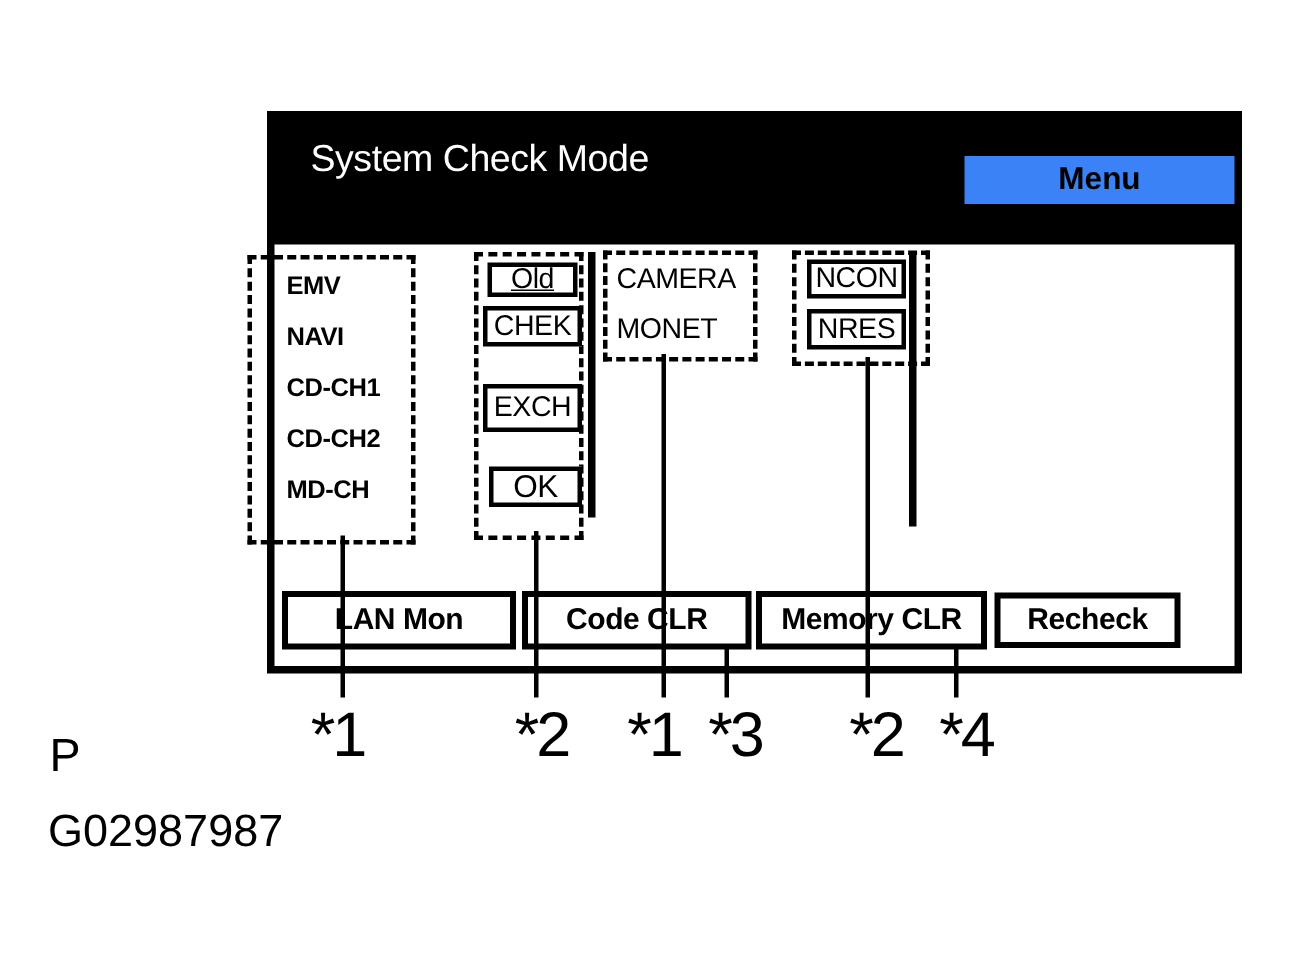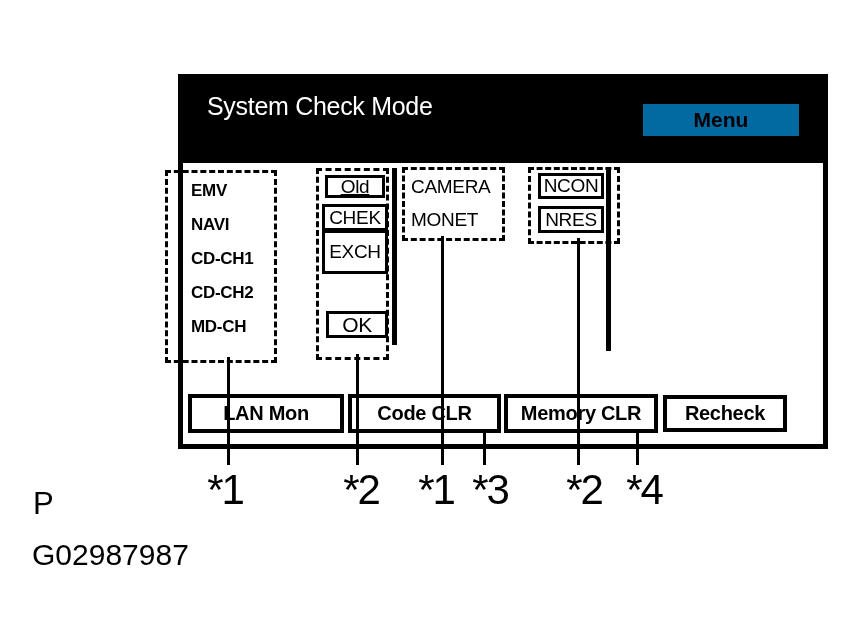--- a/index.html
+++ b/index.html
@@ -21,22 +21,22 @@
   .header-bar {
     position: absolute; left: 178px; top: 74px; width: 650px; height: 89px;
     background: #000; z-index: 2;
   }
   .screen-title {
     position: absolute; left: 207px; top: 92px;
     font-size: 25px; font-weight: normal; color: #fff;
     letter-spacing: -0.3px; z-index: 3; white-space: nowrap;
   }
   .menu-btn {
-    position: absolute; left: 643px; top: 104px; width: 156px; height: 32px;
-    background: #0369a1; color: #000; z-index: 3;
+    position: absolute; left: 643px; top: 104px; width: 180px; height: 32px;
+    background: #3b82f6; color: #000; z-index: 3;
     font-size: 21px; font-weight: bold; text-align: center; line-height: 32px;
     cursor: pointer;
   }
 
   
   .dashed-box { position: absolute; border: 3px dashed #000; background: transparent; z-index: 3; }
   .box-devices  { left: 165px; top: 170px; width: 112px; height: 193px; }
   .box-status   { left: 316px; top: 168px; width: 73px;  height: 192px; }
   .box-aux      { left: 402px; top: 167px; width: 103px; height: 74px; }
   .box-network  { left: 528px; top: 167px; width: 92px;  height: 77px; }
@@ -62,21 +62,21 @@
   
   .mini-btn {
     position: absolute; border: 3px solid #000; background: #fff; z-index: 4;
     font-size: 19px; font-weight: normal; text-align: center;
     display: flex; align-items: center; justify-content: center;
     letter-spacing: -0.3px; cursor: pointer;
   }
   .btn-old  { left: 325px; top: 175px; width: 60px; height: 23px; }
   .btn-old .u { text-decoration: underline; }
   .btn-chek { left: 322px; top: 204px; width: 66px; height: 27px; }
-  .btn-exch { left: 322px; top: 230px; width: 66px; height: 44px; }
+  .btn-exch { left: 322px; top: 256px; width: 66px; height: 32px; }
   .btn-ok   { left: 326px; top: 311px; width: 62px; height: 27px; font-size: 21px; }
   .btn-ncon { left: 538px; top: 173px; width: 66px; height: 26px; }
   .btn-nres { left: 538px; top: 206px; width: 66px; height: 27px; }
 
   
   .big-btn {
     position: absolute; border: 4px solid #000; background: #fff; z-index: 4;
     font-size: 20px; font-weight: bold; text-align: center;
     display: flex; align-items: center; justify-content: center;
     letter-spacing: -0.3px; cursor: pointer;

